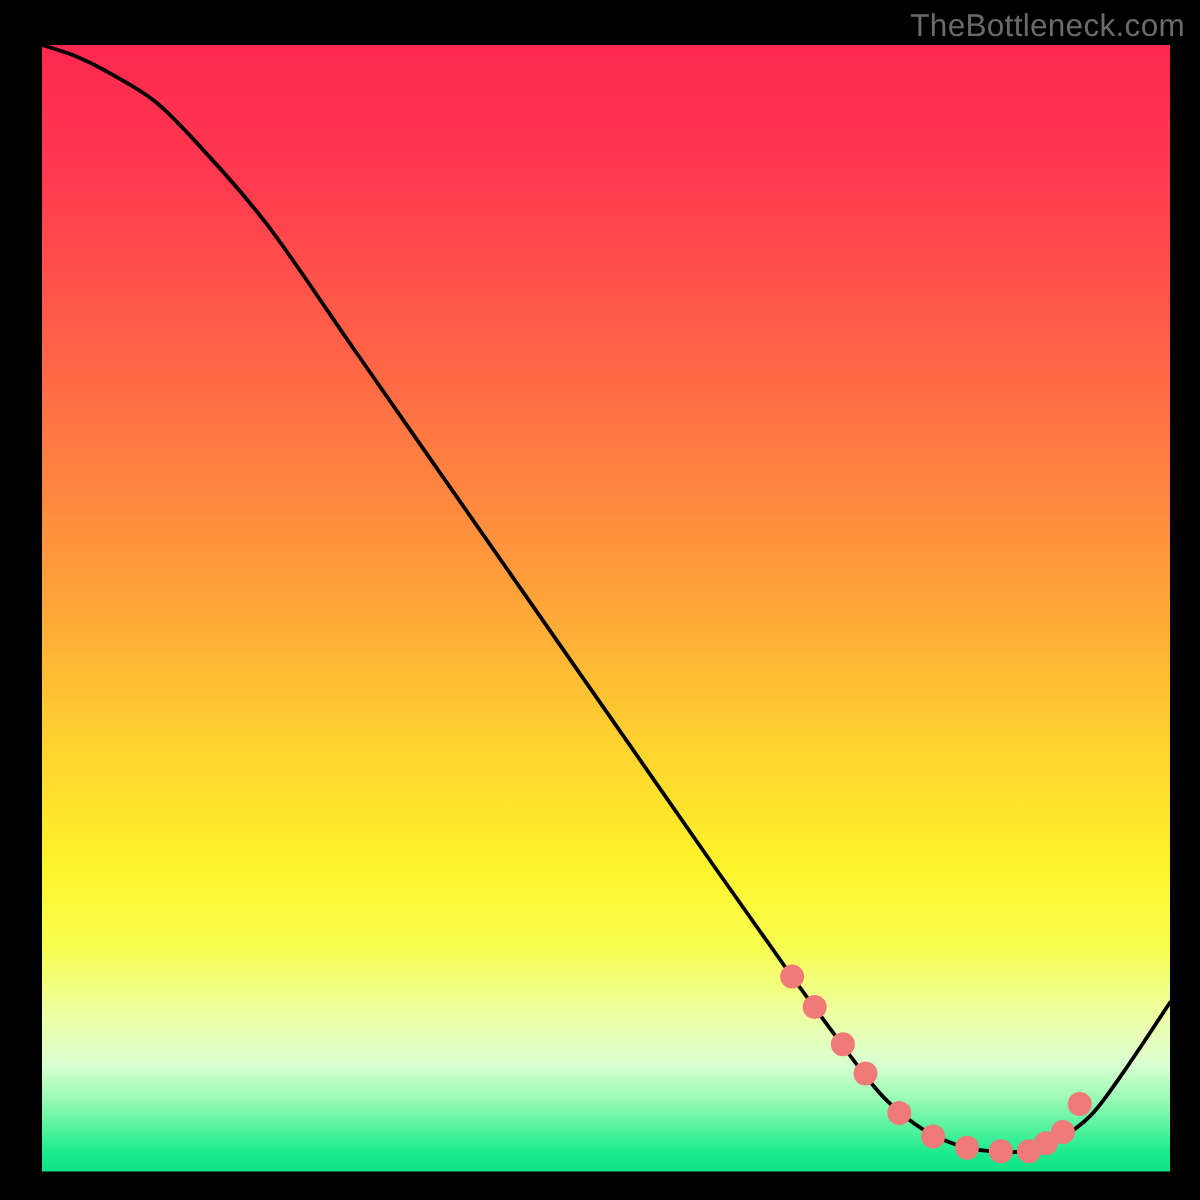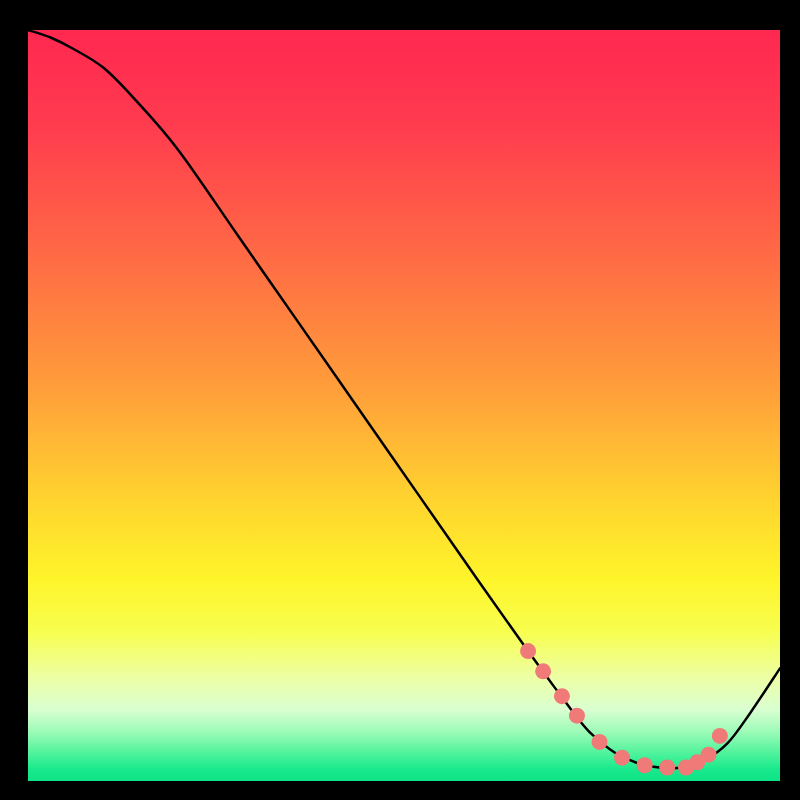--- a/index.html
+++ b/index.html
@@ -65,13 +65,14 @@
           <ellipse cx="82" cy="97.9" rx="1.064" ry="1.065" fill="#ef7a77"></ellipse>
           <ellipse cx="85" cy="98.2" rx="1.064" ry="1.065" fill="#ef7a77"></ellipse>
           <ellipse cx="87.5" cy="98.2" rx="1.064" ry="1.065" fill="#ef7a77"></ellipse>
           <ellipse cx="89" cy="97.5" rx="1.064" ry="1.065" fill="#ef7a77"></ellipse>
           <ellipse cx="90.5" cy="96.5" rx="1.064" ry="1.065" fill="#ef7a77"></ellipse>
           <ellipse cx="92" cy="94" rx="1.064" ry="1.065" fill="#ef7a77"></ellipse>
         </g>
     </svg>
   </div>
 
+  <div class="watermark">TheBottleneck.com</div>
 </div>
 
 </body></html>

